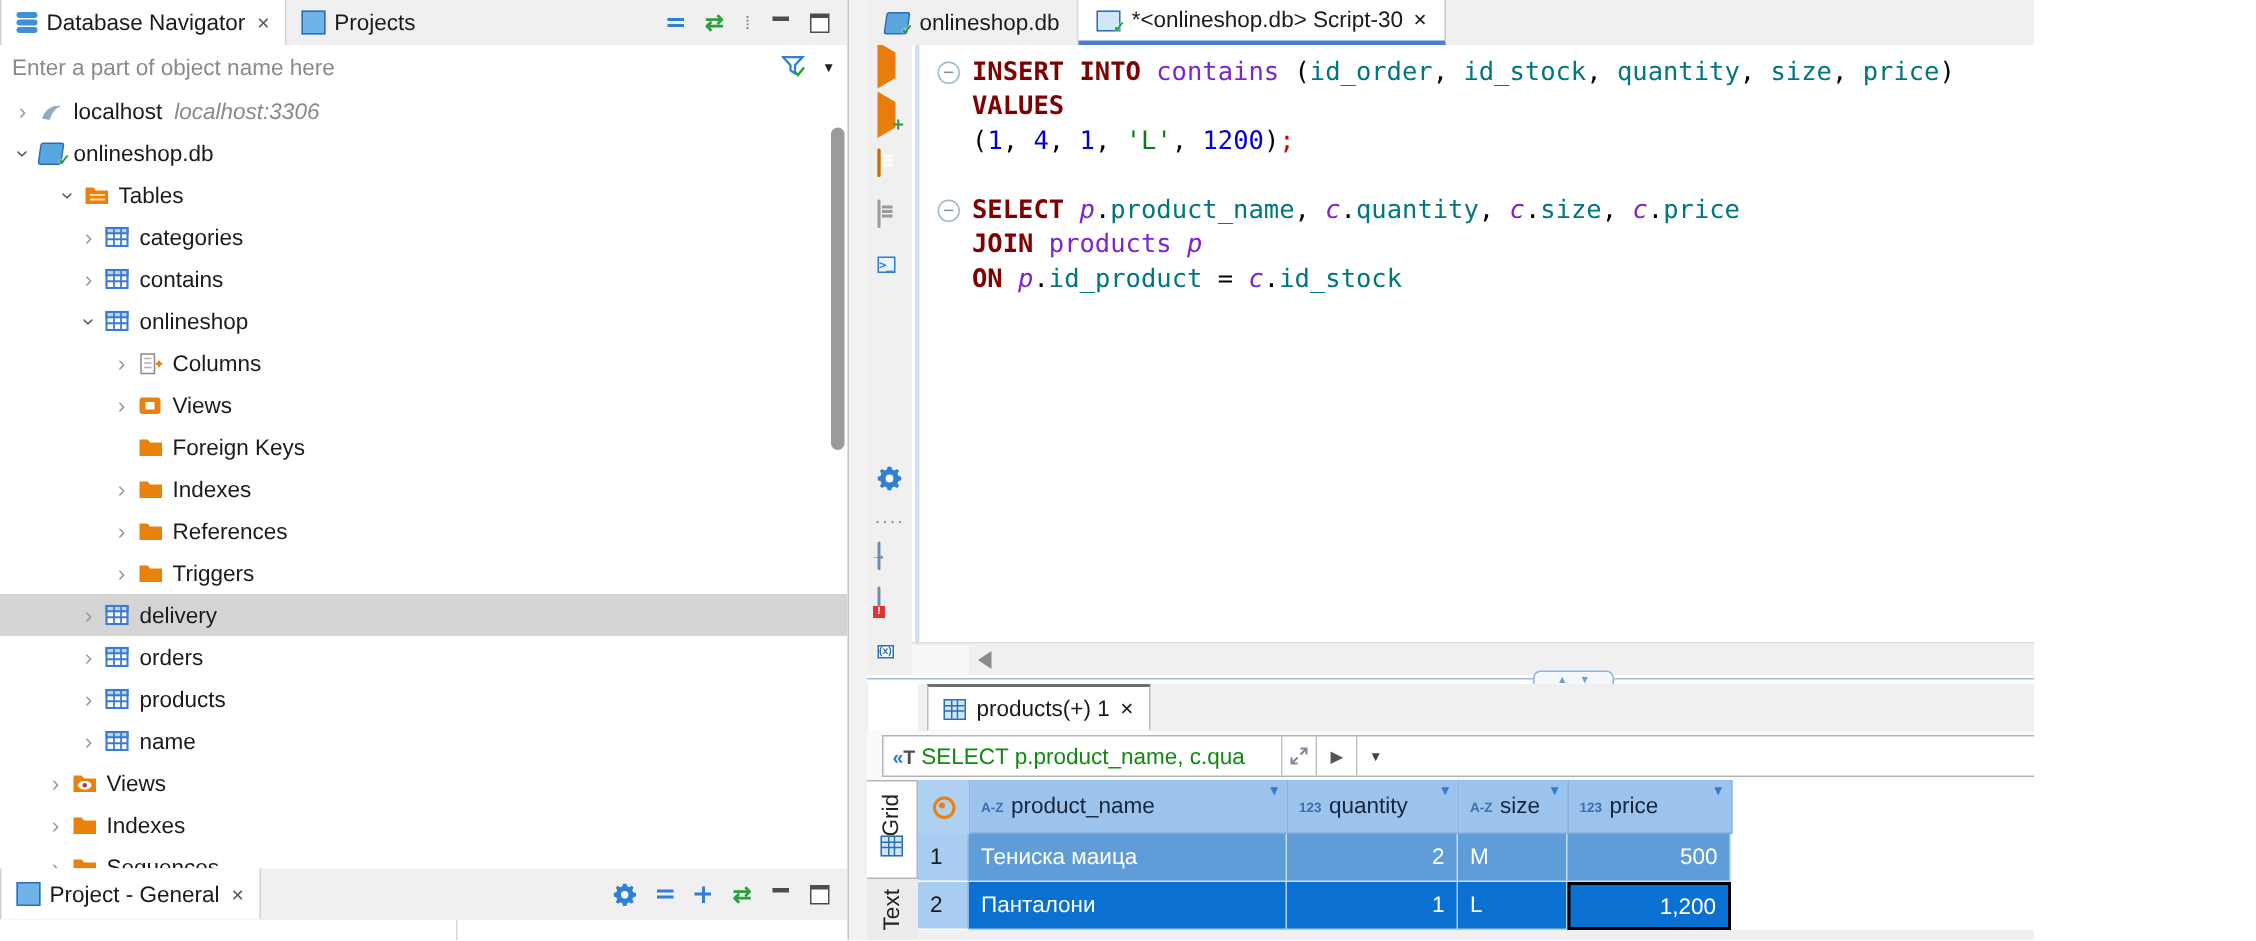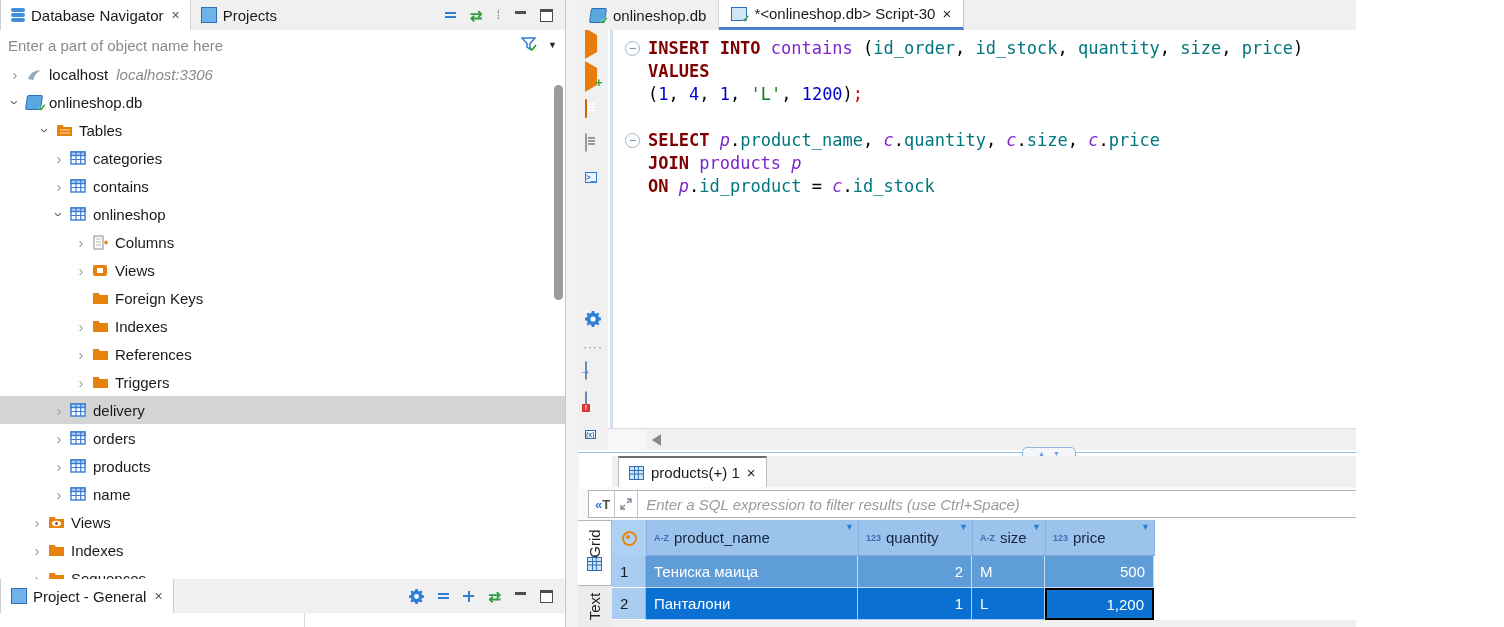--- a/index.html
+++ b/index.html
@@ -467,26 +467,26 @@
     <div id="res-tab">
       <span class="grid-glyph"></span>
       <span>products(+) 1</span>
       <span class="close">×</span>
     </div>
   </div>
 
   <div class="abs" id="filter-bar">
     <div class="abs" id="filter-box">
       <span id="sql-t-icon"><b>«</b>T</span>
+      <span id="query-label">SELECT p.product_name, c.qua</span>
       <span id="expand-btn">
         <svg width="12" height="12">
             <path d="M7 1h4v4M11 1L7 5M5 11H1V7M1 11l4-4" stroke="#7a8a9a" stroke-width="1.4" fill="none"></path>
           </svg>
       </span>
-      <input type="text" id="filter-input" placeholder="Enter a SQL expression to filter results (use Ctrl+Space)" style="">
       <span id="filter-apply">▶</span>
       <span id="filter-dd">▼</span>
     </div>
     <span class="bar-ic" style="left:867px">
       <svg width="18" height="16">
           <rect x="3" y="2" width="9" height="7" rx="1.5" transform="rotate(35 7 5)" fill="#2f7fd6"></rect>
           <rect x="4" y="12" width="9" height="1.8" fill="#2f7fd6"></rect>
         </svg>
     </span>
     <span class="bar-ic caret-dn" style="left:892px;top:11px">▼</span>

